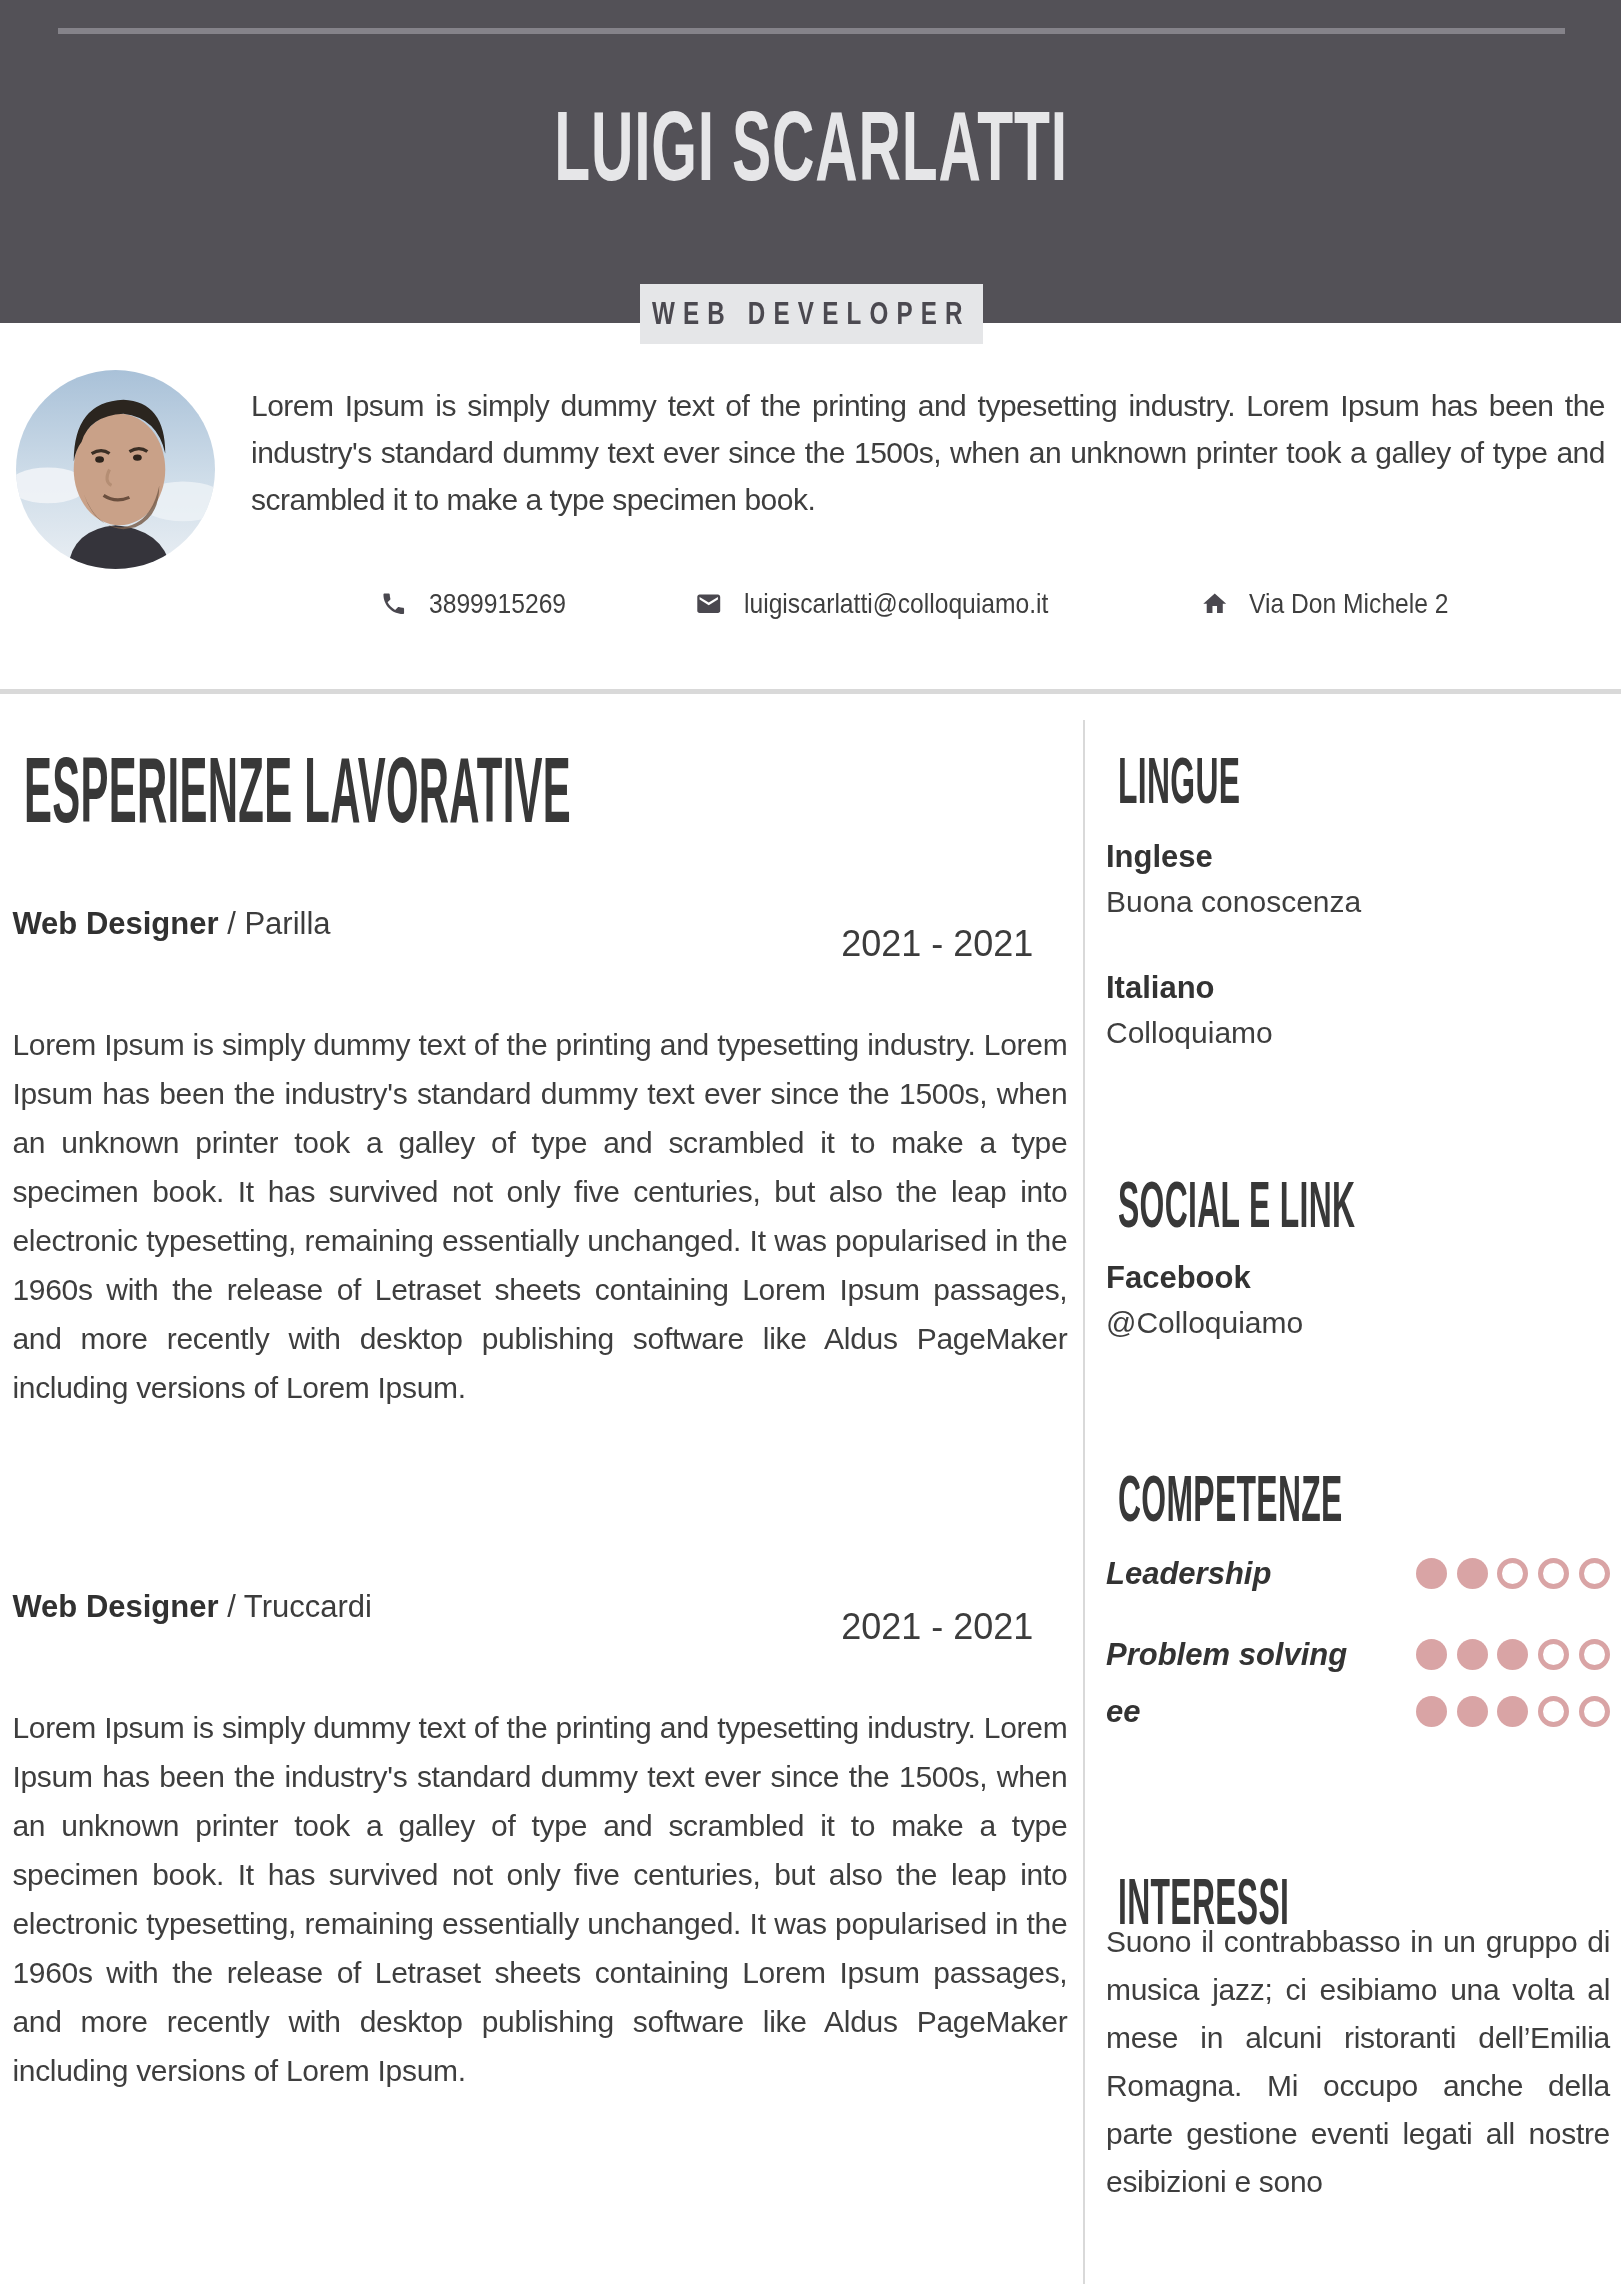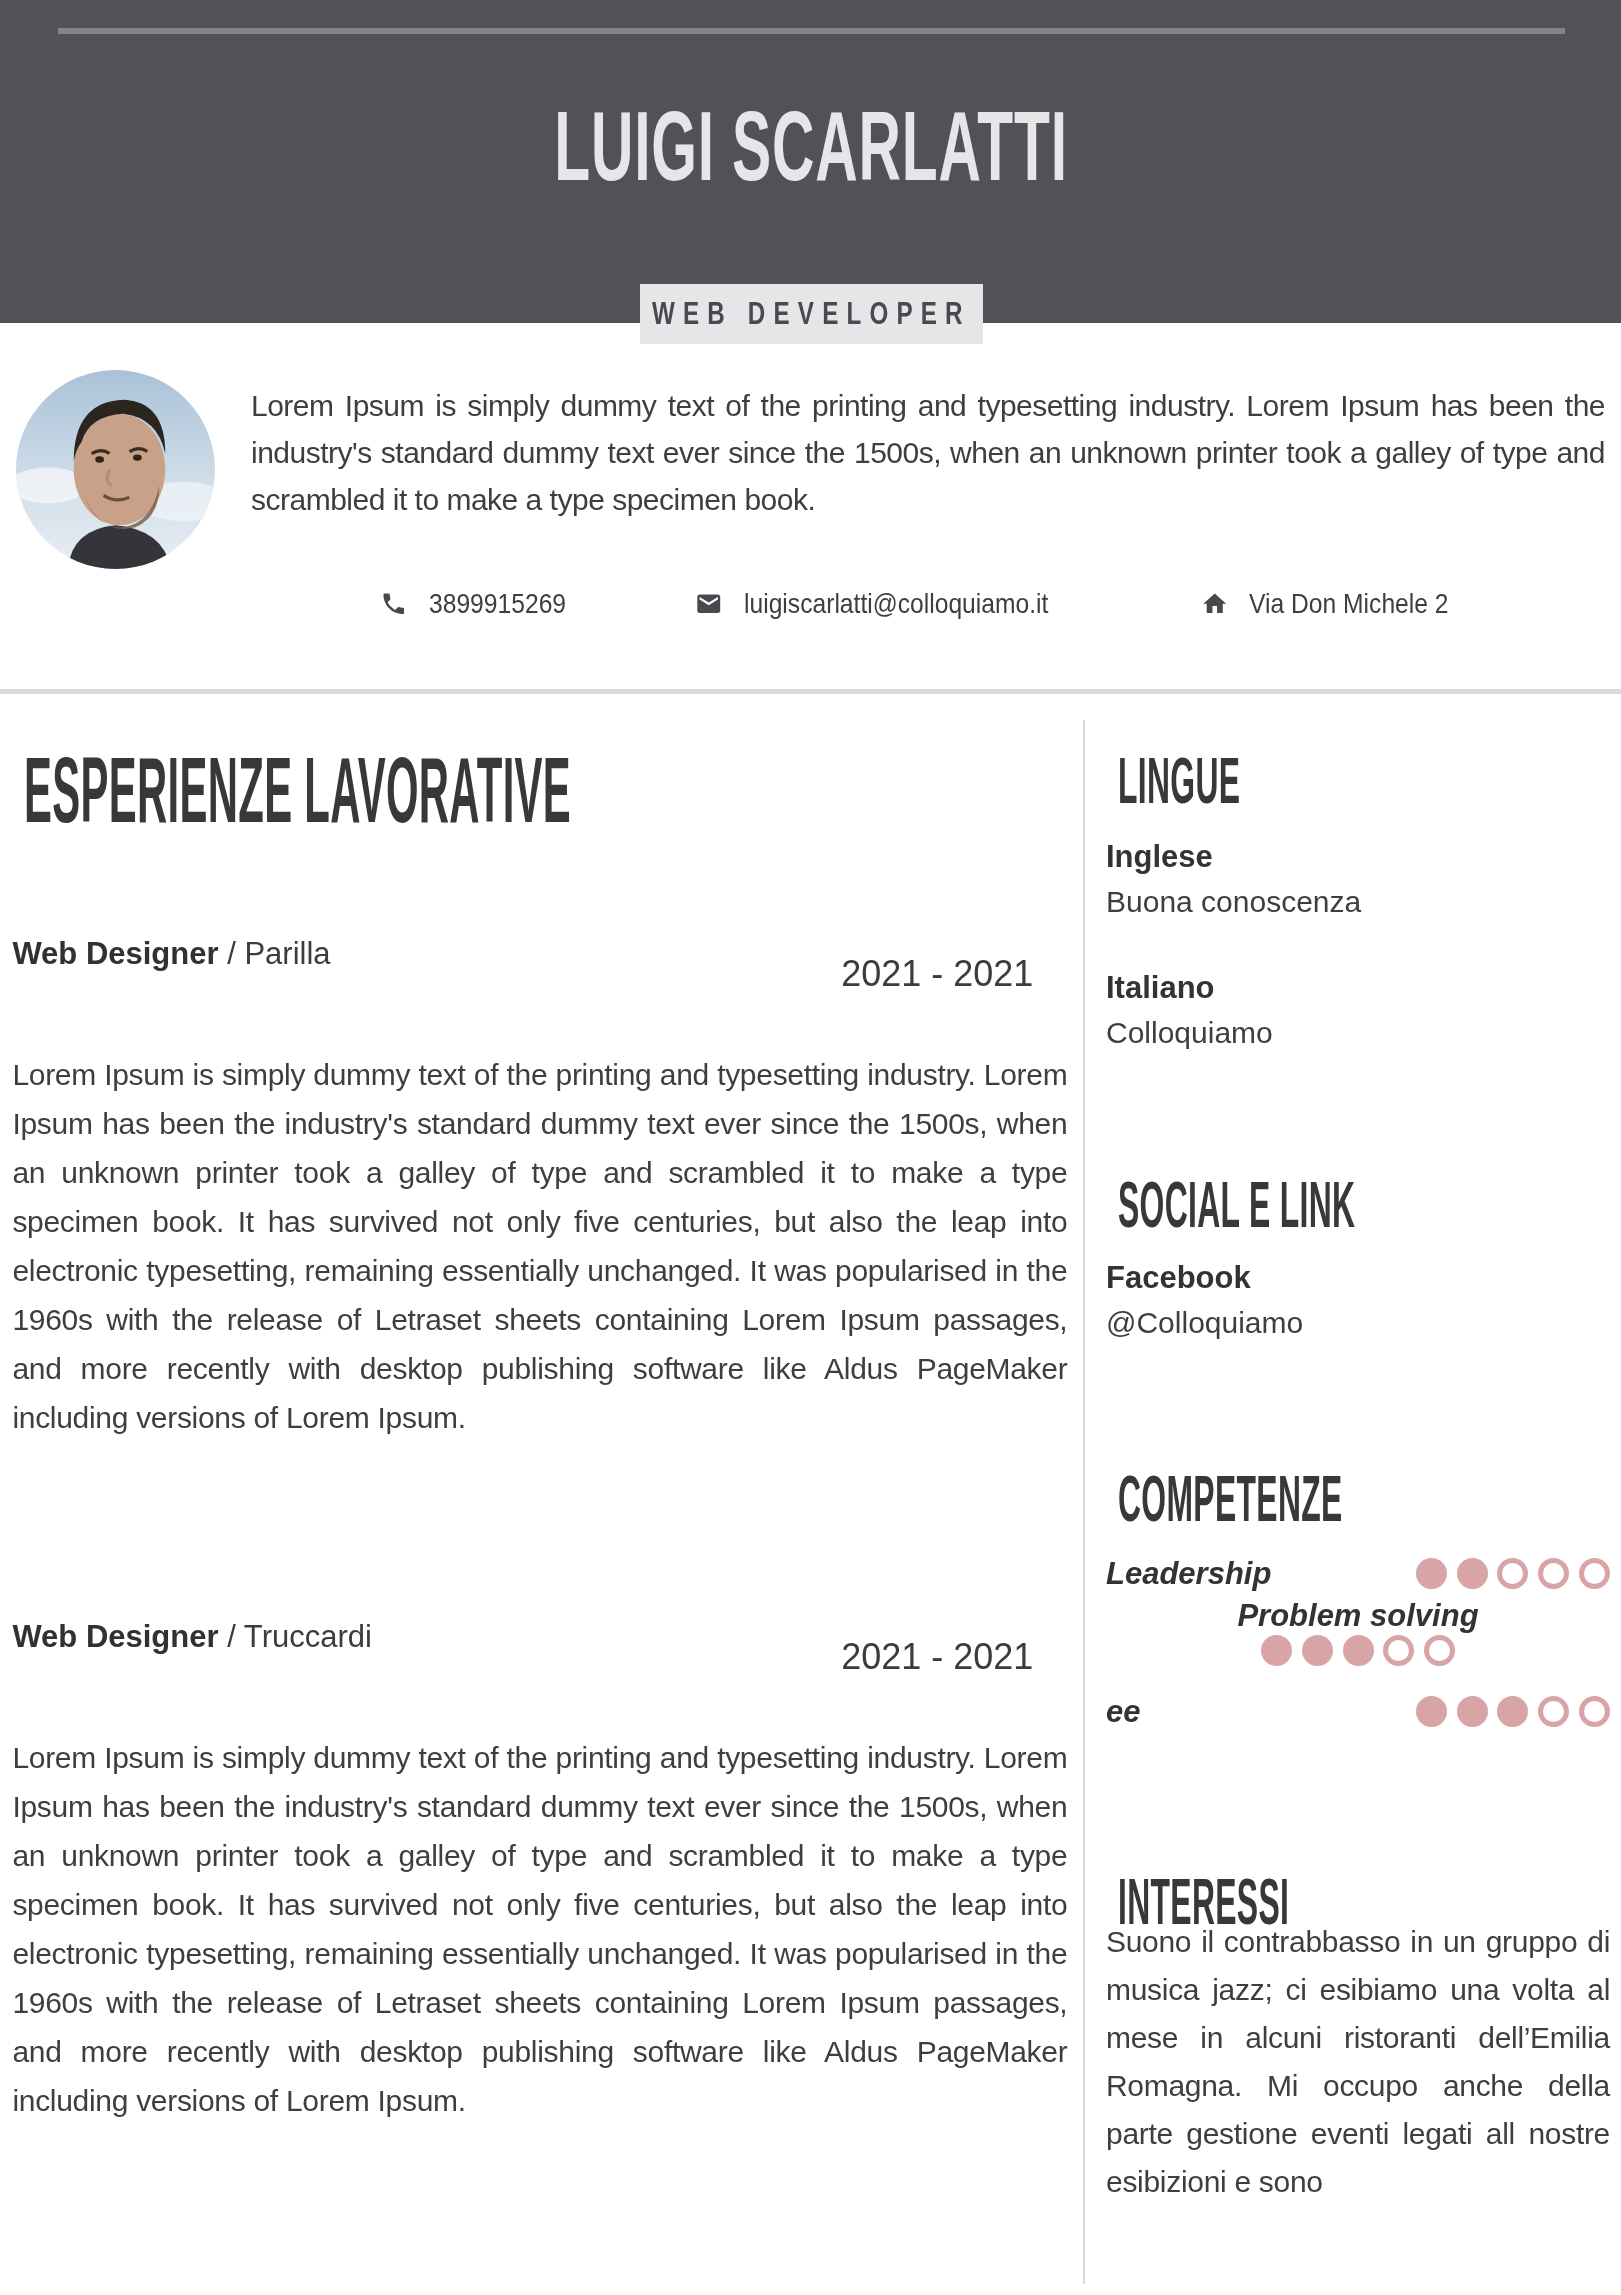--- a/index.html
+++ b/index.html
@@ -42,21 +42,21 @@
   h2,h3{margin:12px;font-weight:bold;color:#383838;}
   .sec-h2{position:absolute;left:0;top:11.8px;font-size:92px;line-height:1;}
   .sec-h2 .cxh{display:inline-block;white-space:nowrap;transform:scaleX(0.455);transform-origin:0 50%;letter-spacing:0.7px;}
   .sec-h3{font-size:65px;line-height:1;position:absolute;left:0;}
   .sec-h3 .cxh{display:inline-block;white-space:nowrap;transform:scaleX(0.49);transform-origin:0 50%;letter-spacing:0.7px;}
 
   
   .job{position:absolute;left:0;width:1055px;}
   .job:nth-of-type(1){top:185px;}
   .job:nth-of-type(2){top:868px;}
-  .job-head{display:flex;justify-content:space-between;align-items:flex-start;font-size:31px;line-height:1.2;color:#343434;margin-top:30px;}
+  .job-head{display:flex;justify-content:space-between;align-items:flex-start;font-size:31px;line-height:1.2;color:#343434;}
   .job-title b{font-weight:bold;color:#313131;}
   .job-title .co{font-weight:normal;color:#3c3c3c;}
   .job-period{margin-right:34px;margin-top:17px;font-size:36px;color:#3c3c3c;white-space:nowrap;}
   .job-desc{margin-top:55px;font-size:30px;line-height:49px;letter-spacing:-0.3px;text-align:justify;color:var(--text,#3e3e3e);}
 
   
   .h3-lingue{top:15.7px;}
   .h3-social{top:440px;}
   .h3-competenze{top:734px;}
   .h3-interessi{top:1137px;}
@@ -64,21 +64,21 @@
   .lang{position:absolute;left:0;width:504px;}
   .lang:nth-of-type(1){top:118px;}
   .lang:nth-of-type(2){top:249px;}
   .side-label{font-size:31px;font-weight:bold;color:#333;line-height:38px;}
   .side-value{font-size:30px;color:#3e3e3e;line-height:38px;margin-top:7px;}
 
   .social-item{position:absolute;left:0;top:539px;width:504px;}
 
   .skill{position:absolute;left:0;width:504px;height:39px;display:flex;justify-content:space-between;align-items:center;font-style:italic;}
   .skill:nth-of-type(1){top:834px;}
-  .skill:nth-of-type(2){top:877px;flex-direction:column;}
+  .skill:nth-of-type(2){top:915px;}
   .skill:nth-of-type(3){top:972px;}
   .dots{display:flex;gap:9.8px;}
   .dot{width:31px;height:31px;border-radius:50%;box-sizing:border-box;border:5.2px solid var(--accent,#d9a4a5);background:transparent;}
   .dot.filled{background:var(--accent,#d9a4a5);border:none;}
 
   .interests-text{position:absolute;left:0;top:1198px;width:504px;
       font-size:30px;line-height:48px;letter-spacing:-0.3px;text-align:justify;color:var(--text,#3e3e3e);}
 </style>
 </head>
 <body>

